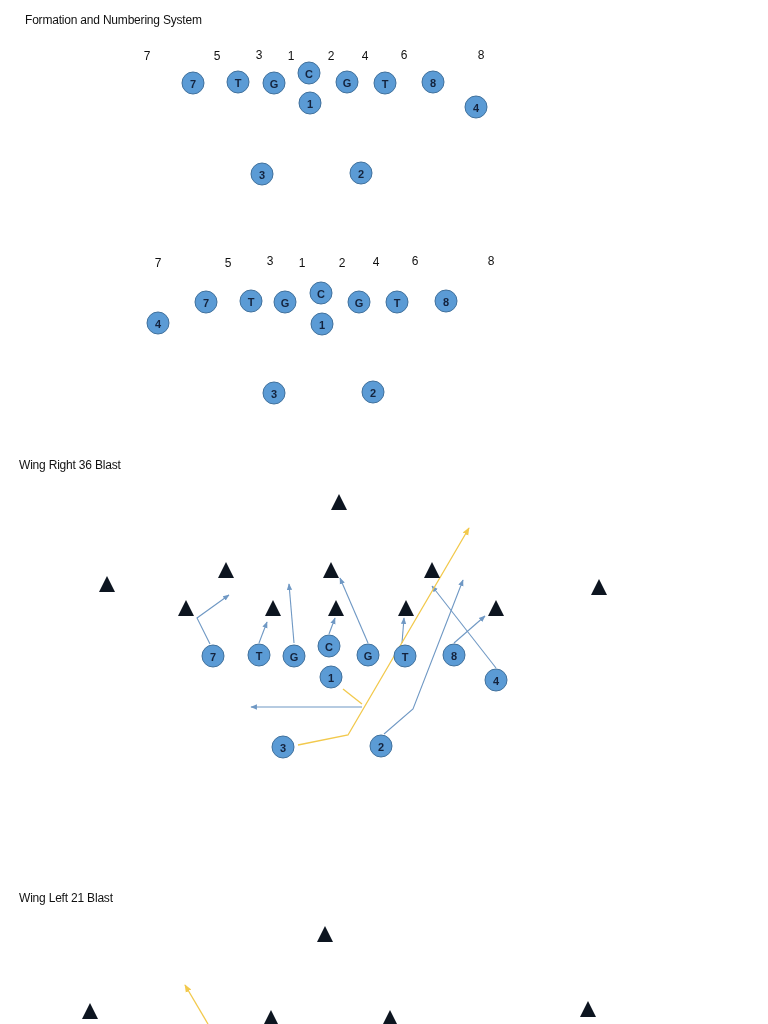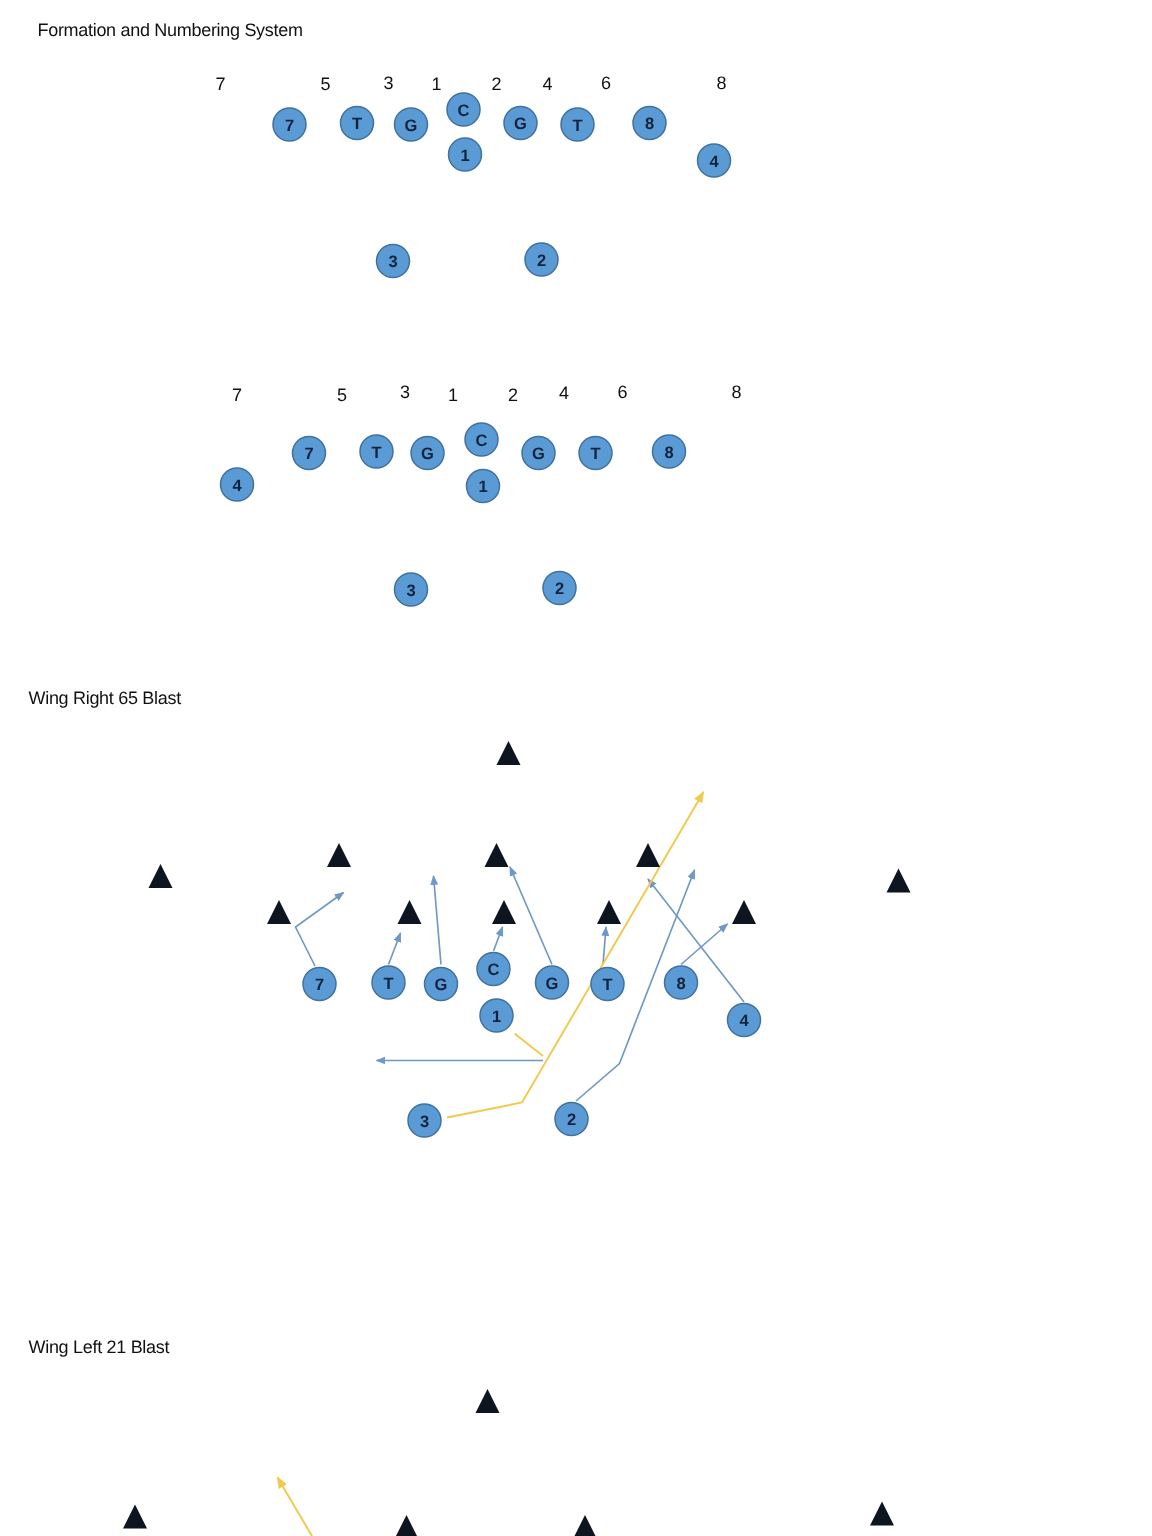--- a/index.html
+++ b/index.html
@@ -6,21 +6,21 @@
   body { width: 768px; height: 1024px; overflow: hidden; position: relative; font-family: "Liberation Sans", sans-serif; }
   .title { position: absolute; font-size: 12px; color: #111; font-family: "Liberation Sans", sans-serif; letter-spacing: -0.2px; }
   svg { position: absolute; left: 0; top: 0; }
   .hole-num { font-family: "Liberation Sans", sans-serif; font-size: 12px; fill: #111; text-anchor: middle; }
   .player-label { font-family: "Liberation Sans", sans-serif; font-size: 11px; font-weight: bold; fill: #14233d; text-anchor: middle; dominant-baseline: central; }
 </style>
 </head>
 <body>
 
 <div class="title" style="left:25px;top:13px;">Formation and Numbering System</div>
-<div class="title" style="left:19px;top:458px;">Wing Right 65 Blast</div>
+<div class="title" style="left:19px;top:458px;">Wing Right 36 Blast</div>
 <div class="title" style="left:19px;top:891px;">Wing Left 21 Blast</div>
 
 <svg id="diagram" width="768" height="1024" viewBox="0 0 768 1024" xmlns="http://www.w3.org/2000/svg">
   <defs>
     <marker id="arrow-blue" viewBox="0 0 10 10" refX="9" refY="5" markerWidth="6" markerHeight="6" orient="auto-start-reverse">
       <path d="M0,1 L10,5 L0,9 z" fill="#6f98c4"></path>
     </marker>
     <marker id="arrow-yellow" viewBox="0 0 10 10" refX="9" refY="5" markerWidth="6" markerHeight="6" orient="auto-start-reverse">
       <path d="M0,1 L10,5 L0,9 z" fill="#f2c94c"></path>
     </marker>

